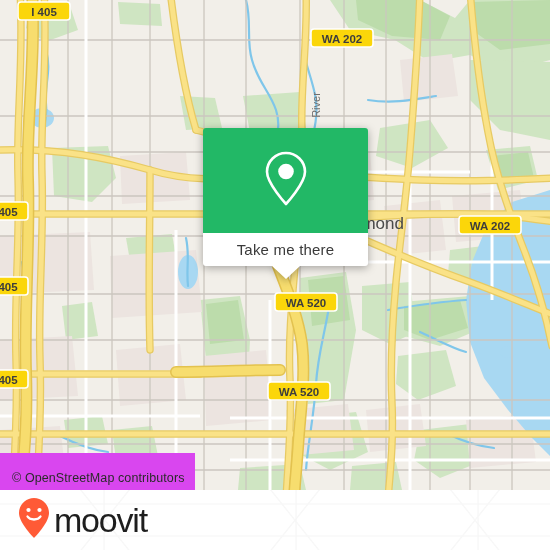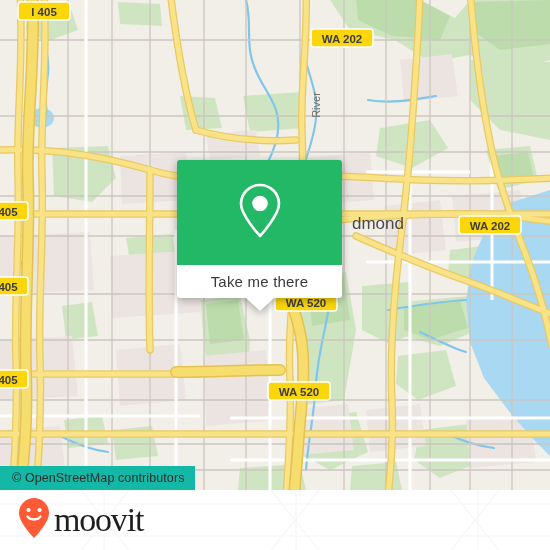--- a/index.html
+++ b/index.html
@@ -13,34 +13,33 @@
   
   #map{
     position:absolute;left:0;top:0;width:550px;height:490px;
     background:#f2efe9;overflow:hidden;
   }
   #map svg{display:block;width:550px;height:490px;}
 
   
   #attribution{
     position:absolute;left:0;bottom:0;
-    background:#14b8a6;
-    padding:5px 10px 5px 12px;
+    background:#d946ef;
+    padding:18px 10px 5px 12px;
     font-size:12.5px;color:#2b2b2b;
     letter-spacing:.1px;
     white-space:nowrap;
     z-index:40;
   }
 
   
   #card{
-    position:absolute;left:177px;top:128px;width:165px;
+    position:absolute;left:203px;top:128px;width:165px;
     z-index:50;
     filter:drop-shadow(0 2px 4px rgba(0,0,0,.32));
-    margin-top:32px;
   }
   #card-body{
     background:#22b866;
     height:105px;
     border-radius:3px 3px 0 0;
     display:flex;align-items:center;justify-content:center;
   }
   #card-footer{
     background:#ffffff;
     height:33px;
@@ -71,21 +70,21 @@
     display:flex;align-items:center;justify-content:space-between;
     height:60px;padding:0 16px 0 18px;box-sizing:border-box;
   }
   #place-title{
     font-size:16.5px;color:#2e2e2e;line-height:1.33;
     max-width:360px;letter-spacing:.1px;
   }
   #brand{display:flex;align-items:center;gap:2px;}
   #brand-word{
     font-size:34px;color:#1e1e1e;letter-spacing:-1.2px;
-    font-family:Liberation Serif, serif;font-weight:400;
+    font-family:Liberation Sans, sans-serif;font-weight:400;
     line-height:1;margin-left:2px;
   }
 </style>
 </head>
 <body>
 
 <div id="app">
 
   <div id="map">
     <svg viewBox="0 0 550 490" xmlns="http://www.w3.org/2000/svg">

